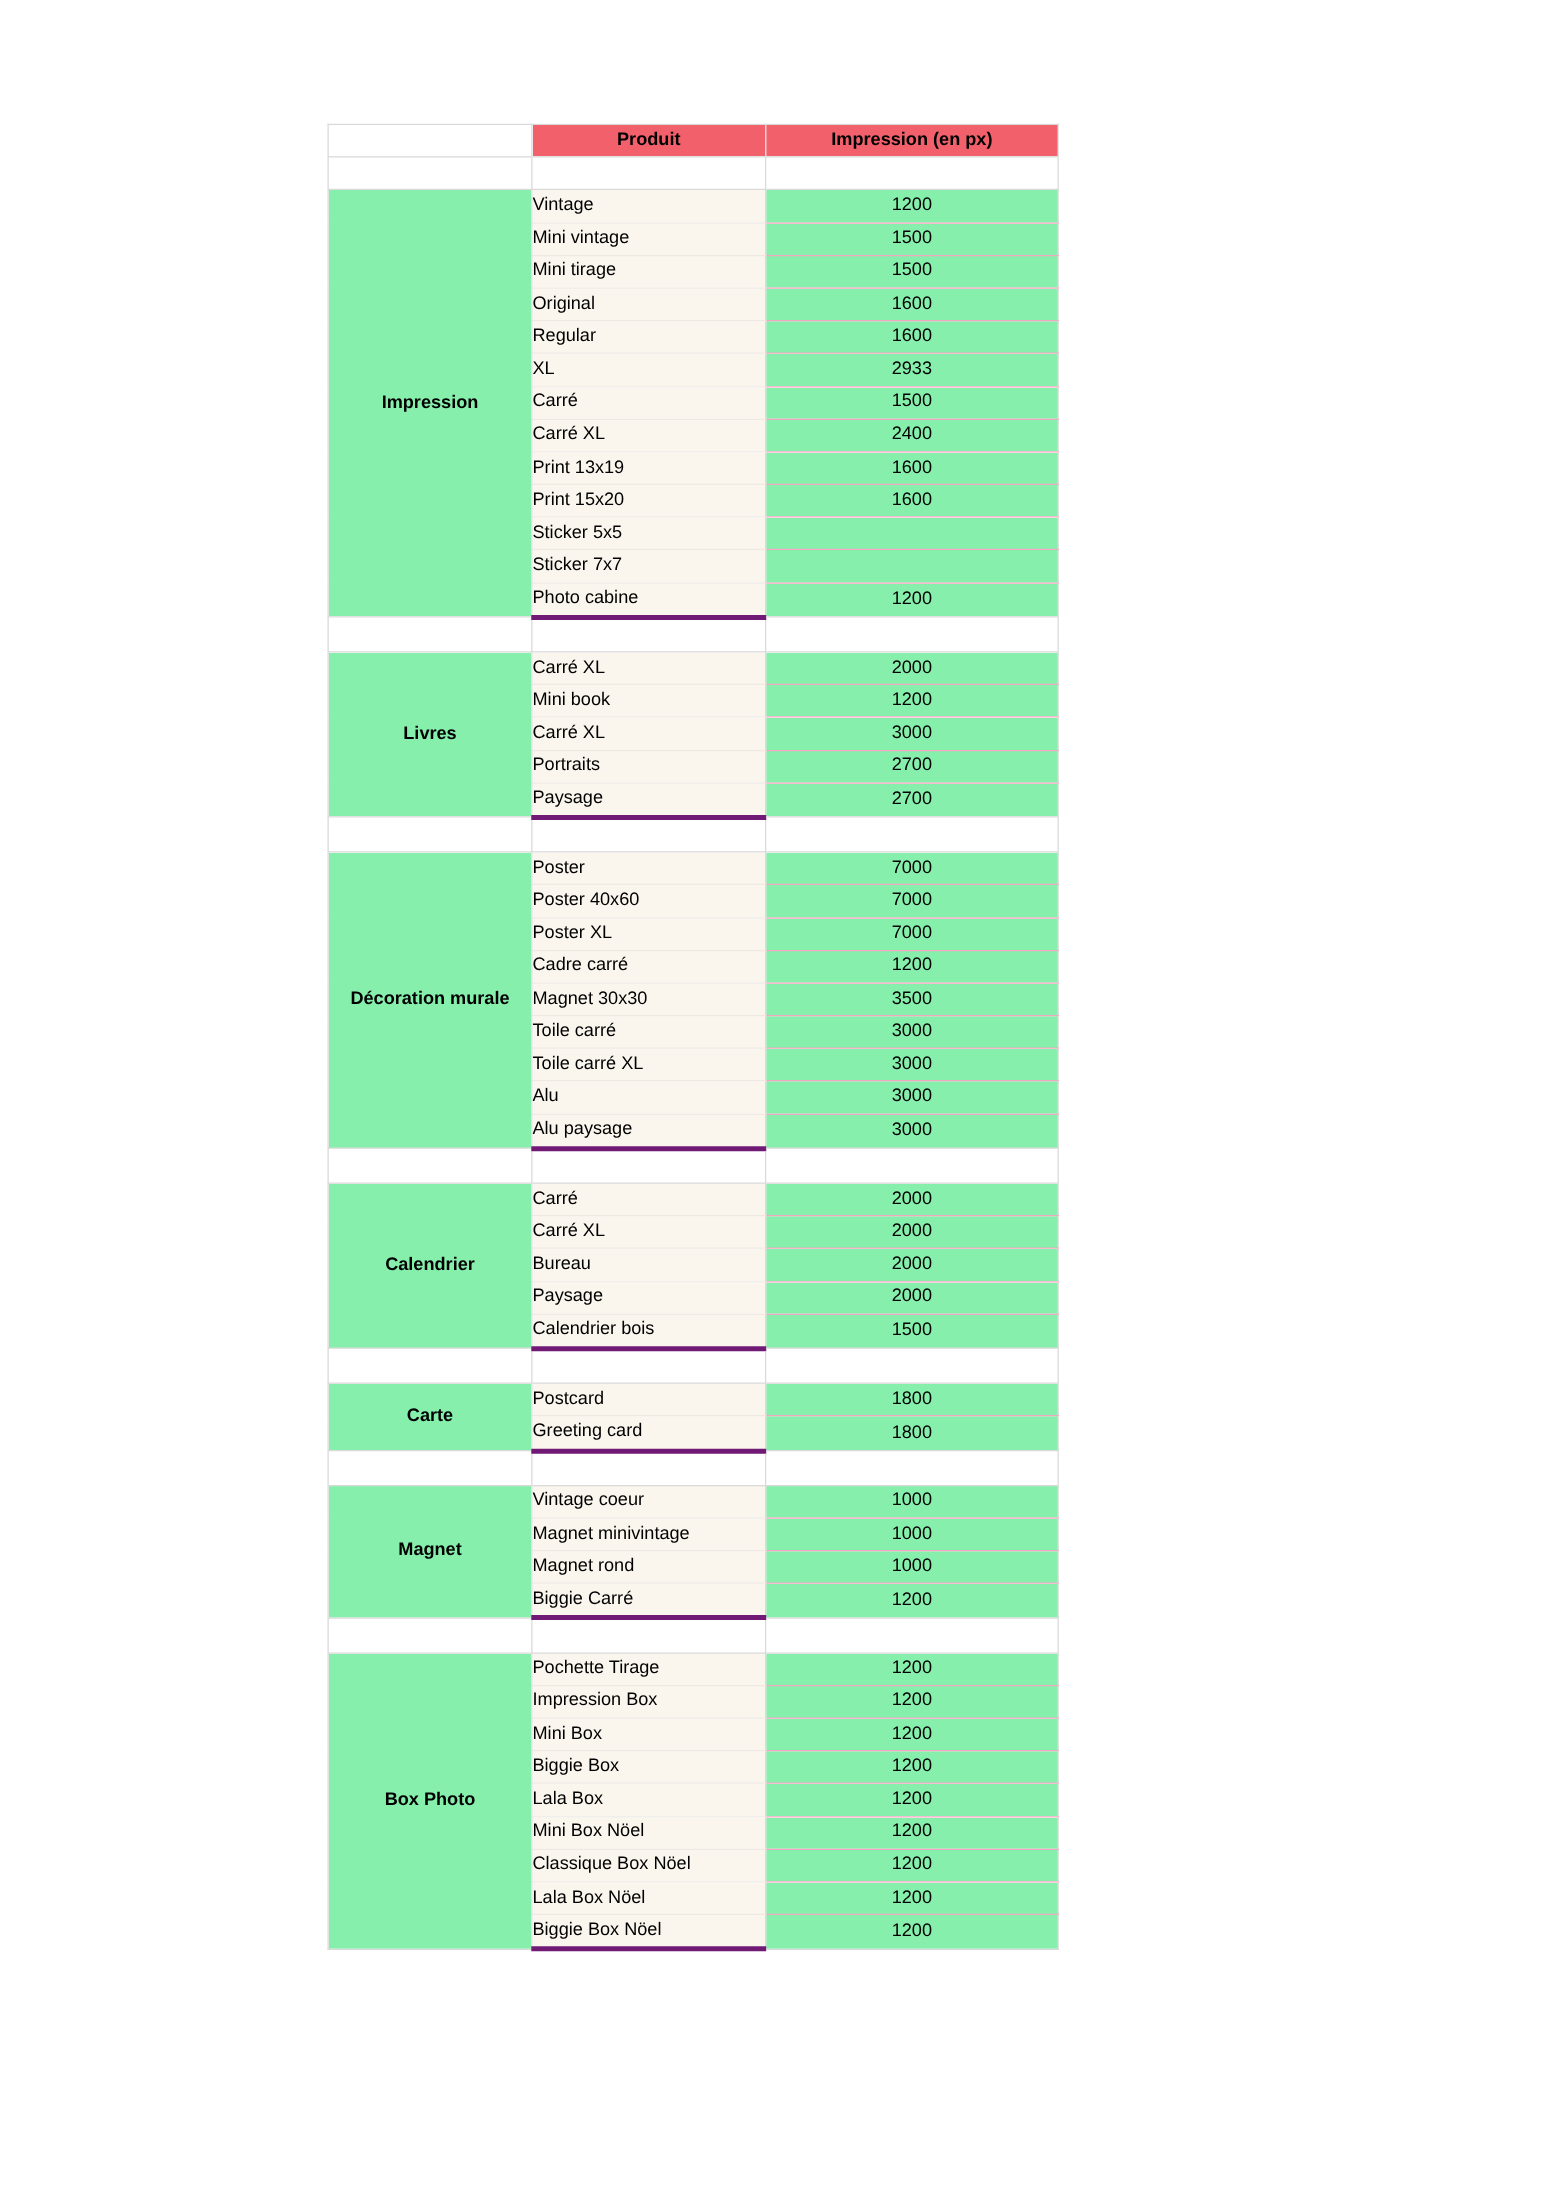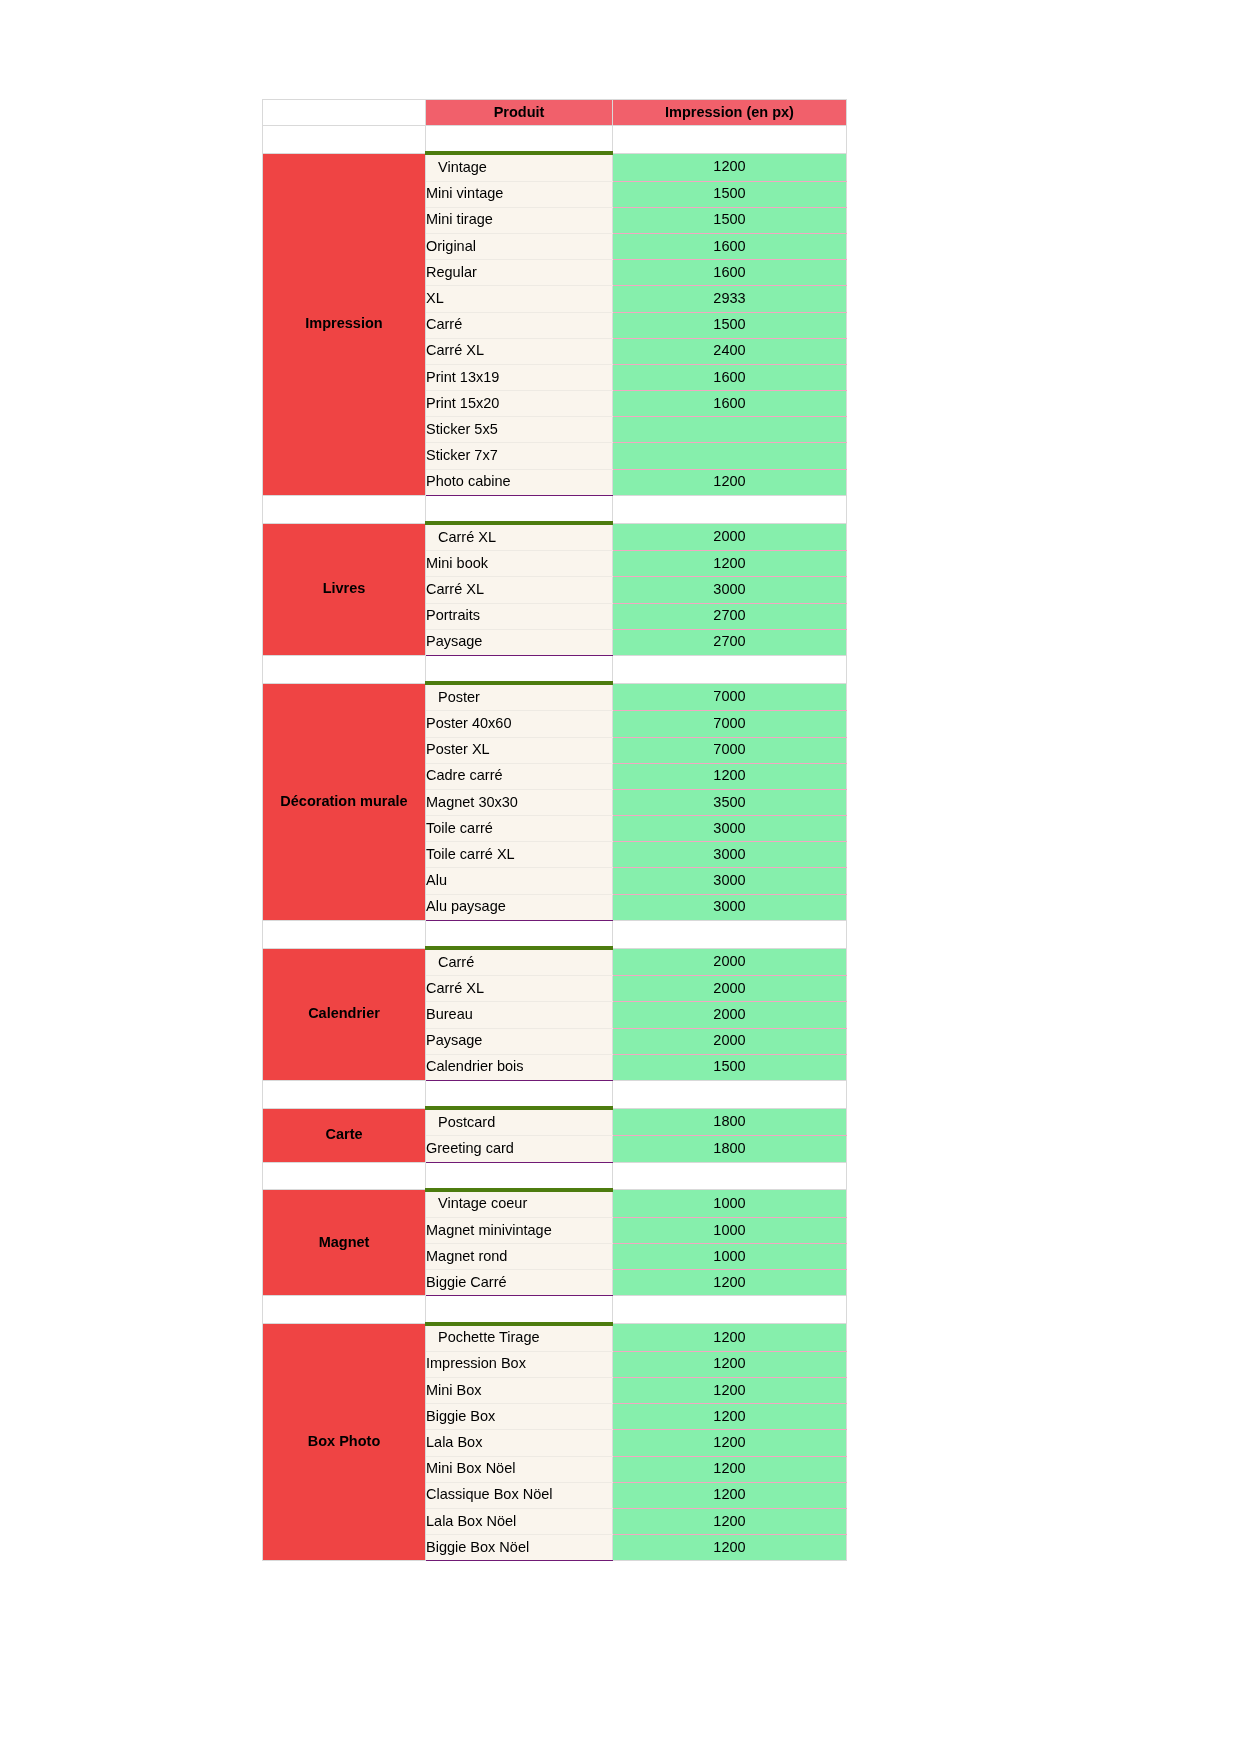--- a/index.html
+++ b/index.html
@@ -62,42 +62,42 @@
 
   
   .sp {
     background: #ffffff;
     border: 1px solid #d9d9d9;
     height: 25px;
   }
 
   
   .cat {
-    background: #ef4444;
+    background: #86efac;
     border: 1px solid #d9d9d9;
     text-align: center;
     font-weight: bold;
     font-size: 15px;
     color: #000000;
     vertical-align: middle;
     white-space: nowrap;
   }
 
   
   .prod {
     background: #faf5ed;
     border-left: 1px solid #d9d9d9;
     border-right: 1px solid #d9d9d9;
     border-top: 1px solid #eeeae3;
     border-bottom: 1px solid #eeeae3;
     padding-left: 7px;
     text-align: left;
   }
-  .prod.first { border-top: 4px solid #4d7c0f; padding-left: 12px; }
-  .prod.last  { border-bottom: 1px solid #701a75; }
+  .prod.first { border-top: 1px solid #4d7c0f; }
+  .prod.last  { border-bottom: 4px solid #701a75; }
 
   
   .res {
     background: #86efac;
     border-left: 1px solid #d9d9d9;
     border-right: 1px solid #d9d9d9;
     border-top: 1px solid #f2a8c2;
     border-bottom: 1px solid #f2a8c2;
     text-align: center;
   }

